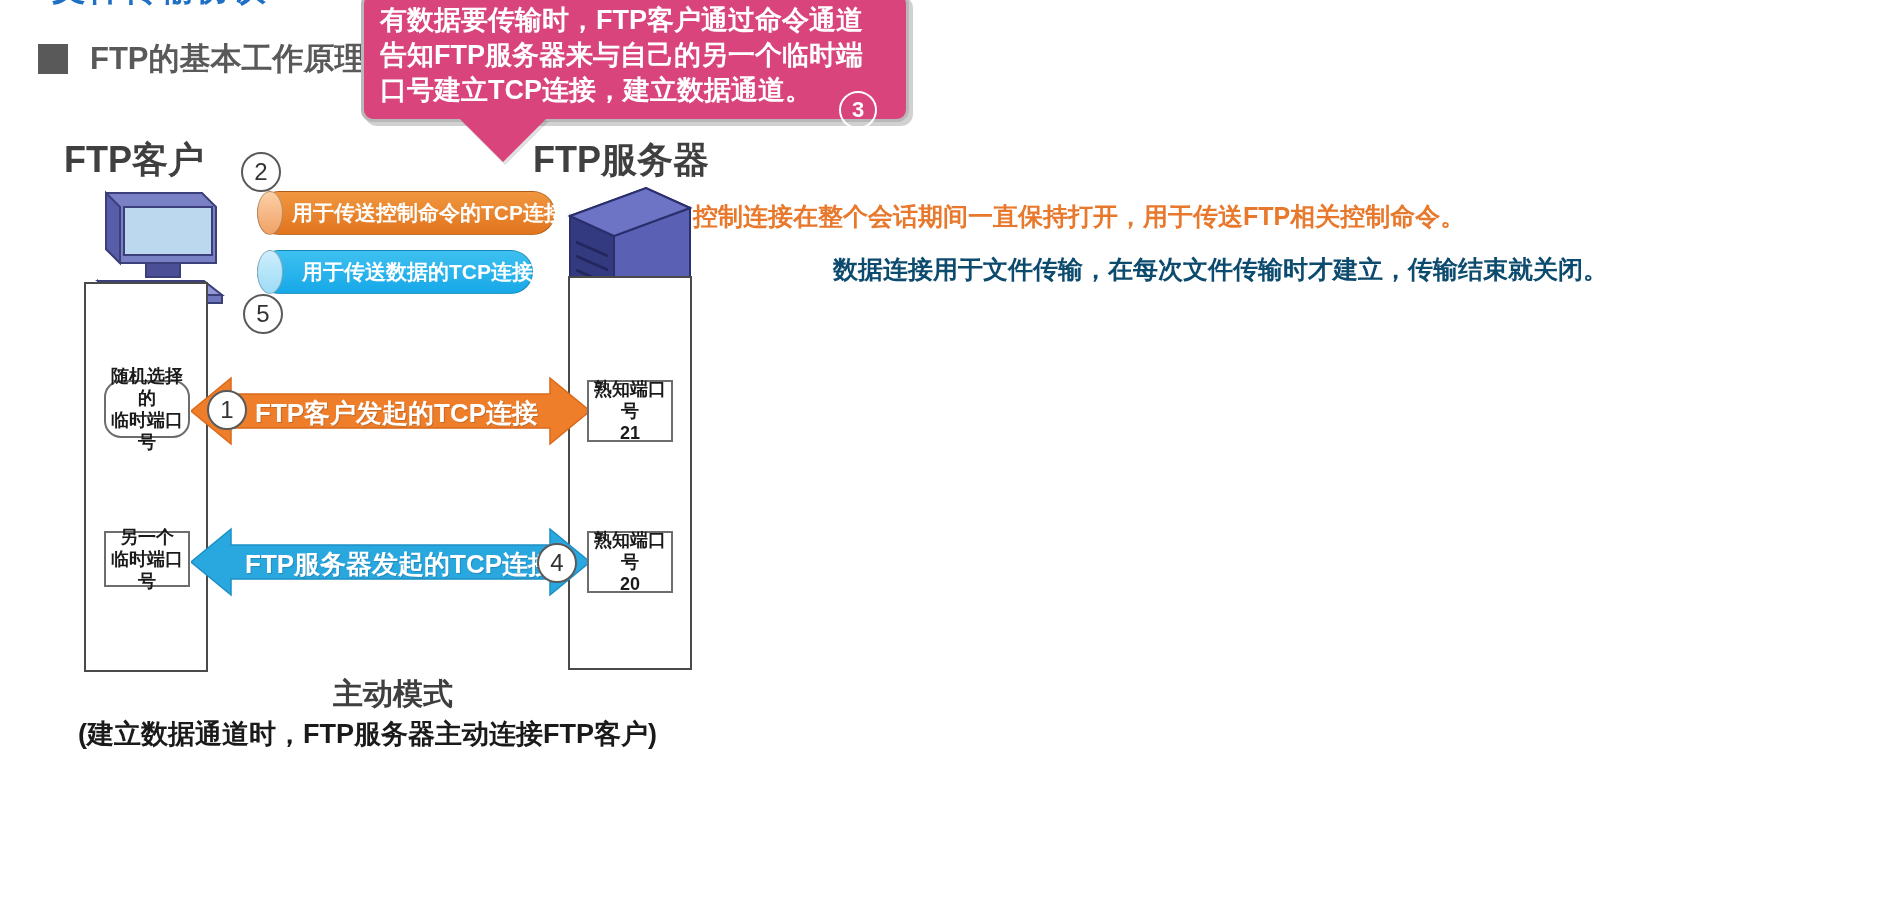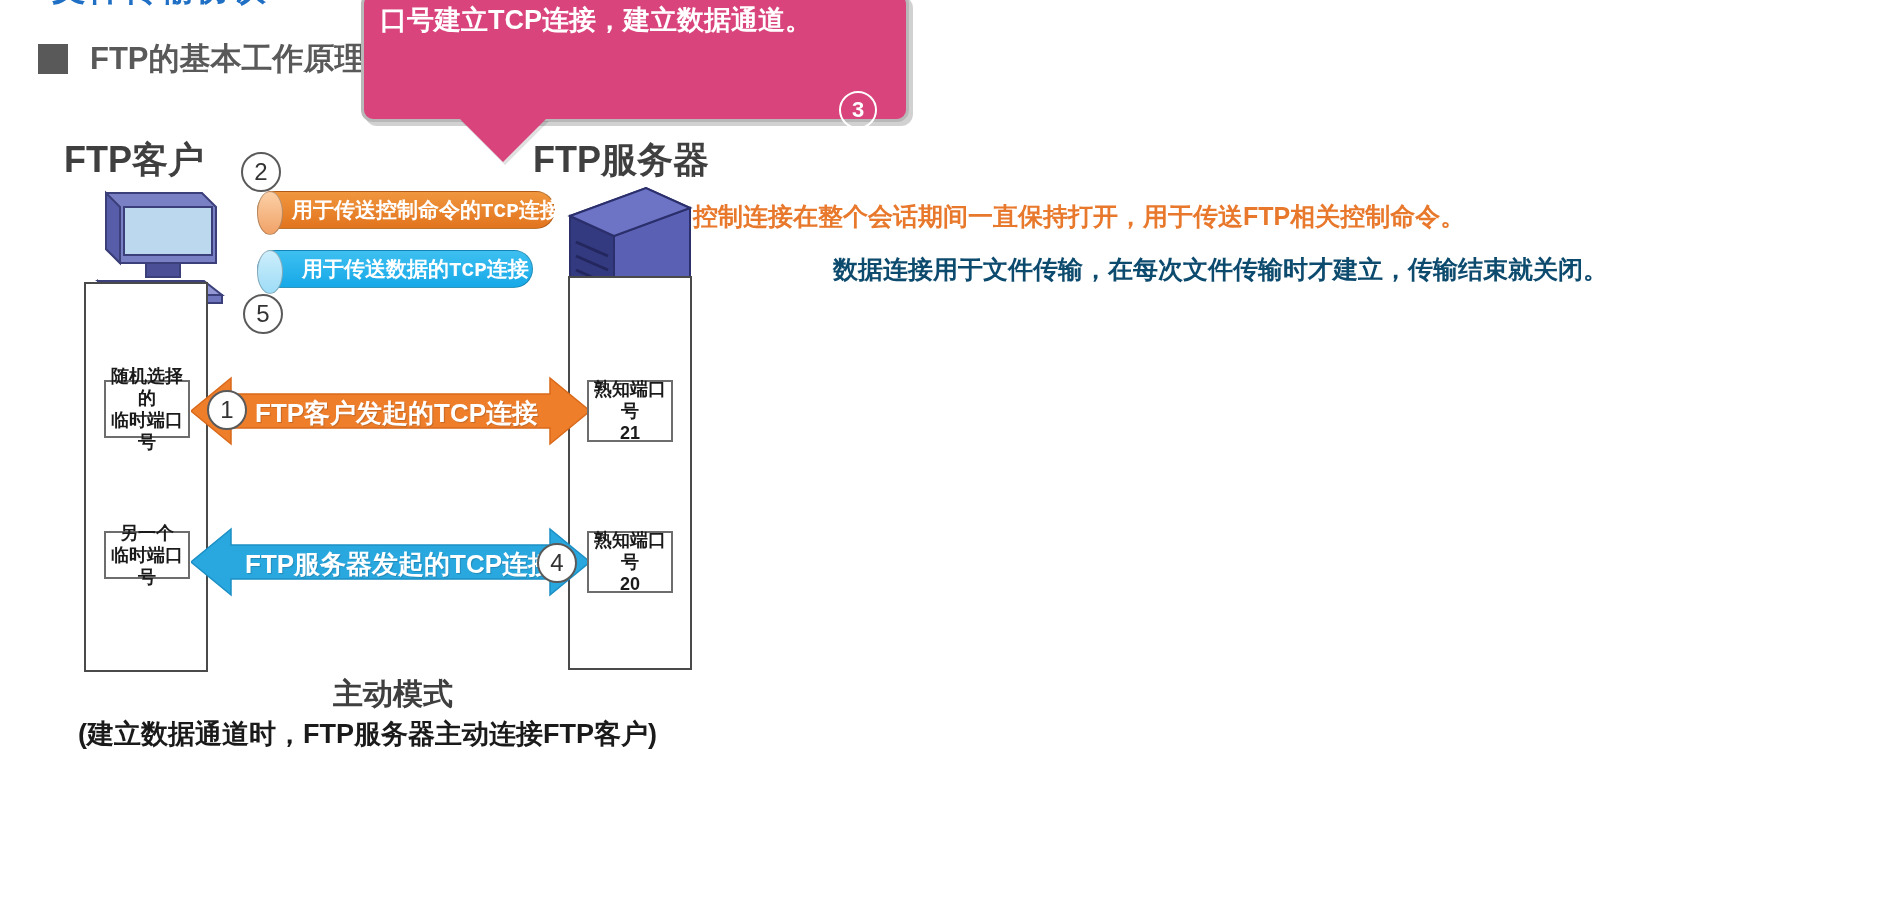--- a/index.html
+++ b/index.html
@@ -49,22 +49,22 @@
   
   .step-circle{
     width:36px;height:36px;border-radius:50%;border:2px solid #5a5a5a;background:#ffffff;
     display:flex;align-items:center;justify-content:center;
     font-size:24px;color:#333;font-weight:normal;
   }
   #step2{left:241px;top:152px;}
   #step5{left:243px;top:294px;}
 
   
-  .pill{height:38px;border-radius:22px/22px;display:flex;align-items:center;
-        border:1px solid rgba(0,0,0,.22);box-sizing:border-box;font-family:Liberation Mono, monospace;}
+  .pill{height:44px;border-radius:22px/22px;display:flex;align-items:center;
+        border:1px solid rgba(0,0,0,.22);box-sizing:border-box;}
   .pill .cap{
     position:absolute;left:-1px;top:-1px;width:26px;height:44px;border-radius:50%;
     border:1px solid rgba(0,0,0,.25);box-sizing:border-box;
   }
   .pill .txt{position:relative;color:#ffffff;font-size:21px;font-weight:bold;white-space:nowrap;}
 
   #pill-ctrl{left:257px;top:191px;width:298px;
     background:linear-gradient(#f0973f,#e2741e);}
   #pill-ctrl .cap{background:linear-gradient(#fcd0a6,#f0a267);}
   #pill-ctrl .txt{margin-left:34px;}
@@ -86,23 +86,23 @@
   .lifeline{border:2px solid #4a4a4a;background:#ffffff;box-sizing:border-box;}
   #client-lane{left:84px;top:282px;width:124px;height:390px;}
   #server-lane{left:568px;top:276px;width:124px;height:394px;}
 
   
   .port-box{
     border:2px solid #6d6d6d;background:#ffffff;box-sizing:border-box;
     display:flex;flex-direction:column;align-items:center;justify-content:center;
     font-size:18px;font-weight:bold;color:#1a1a1a;line-height:22px;text-align:center;
   }
-  #port-client-1{left:104px;top:380px;width:86px;height:58px;}
+  #port-client-1{left:104px;top:380px;width:86px;height:58px;border-radius:17px;}
   #port-server-1{left:587px;top:380px;width:86px;height:62px;}
-  #port-client-2{left:104px;top:531px;width:86px;height:48px;}
+  #port-client-2{left:104px;top:531px;width:86px;height:56px;}
   #port-server-2{left:587px;top:531px;width:86px;height:62px;}
   .arrow-label{
     position:absolute;color:#ffffff;font-size:26px;font-weight:bold;white-space:nowrap;
     text-shadow:1px 1px 1px rgba(0,0,0,.18);
   }
   #arrow-orange{left:191px;top:376px;width:399px;height:70px;}
   #label-orange{left:255px;top:396px;text-align:center;}
   #step1{left:207px;top:390px;}
   #arrow-blue{left:191px;top:527px;width:399px;height:70px;}
   #label-blue{left:245px;top:547px;}
@@ -114,20 +114,22 @@
 </style>
 </head>
 <body>
 
 <div class="abs" id="top-heading">文件传输协议FTP</div>
 
 <div class="abs" id="section-bullet"></div>
 <div class="abs" id="section-title">FTP的基本工作原理</div>
 
 <div class="abs" id="callout">
+  <div class="ln">有数据要传输时，FTP客户通过命令通道</div>
+  <div class="ln">告知FTP服务器来与自己的另一个临时端</div>
   <div class="ln">口号建立TCP连接，建立数据通道。</div>
 </div>
 <div class="abs" id="callout-tail"></div>
 <div class="abs" id="callout-step">3</div>
 
 <div class="abs" id="client-title">FTP客户</div>
 <div class="abs" id="server-title">FTP服务器</div>
 
 <svg class="abs" id="client-pc" viewBox="0 0 150 130">
 

